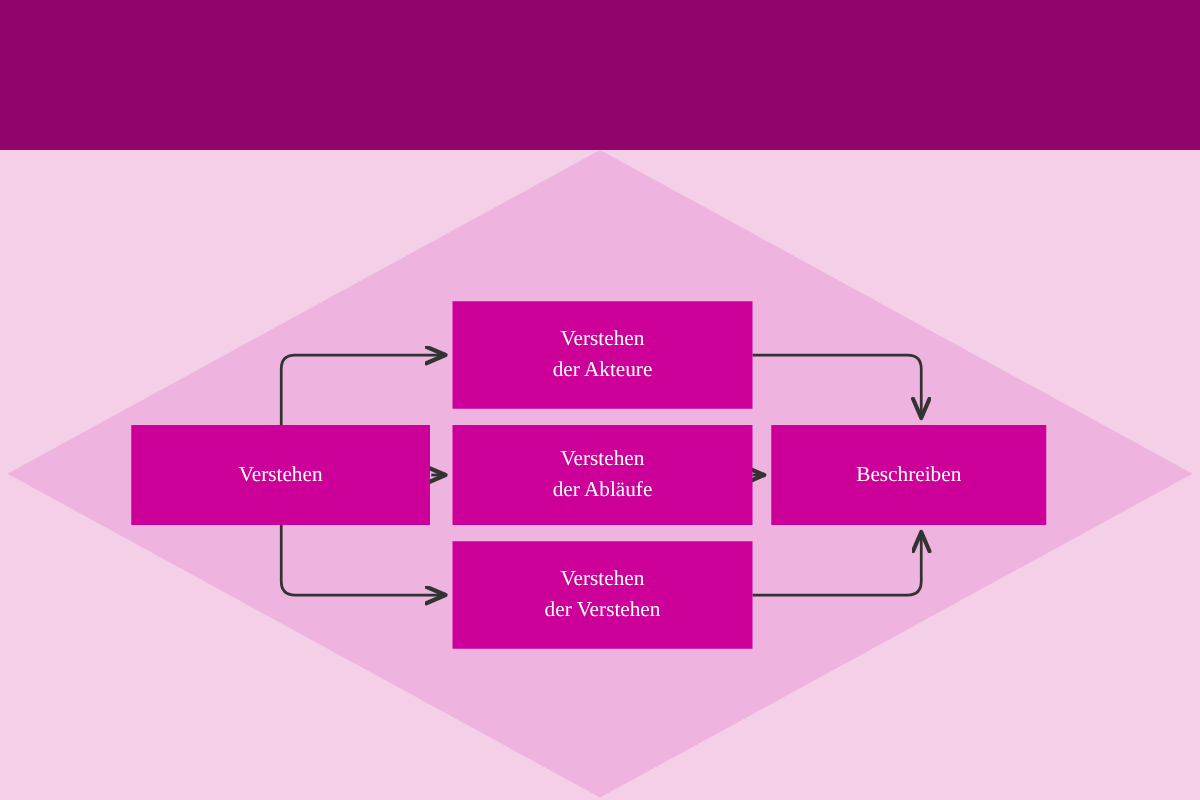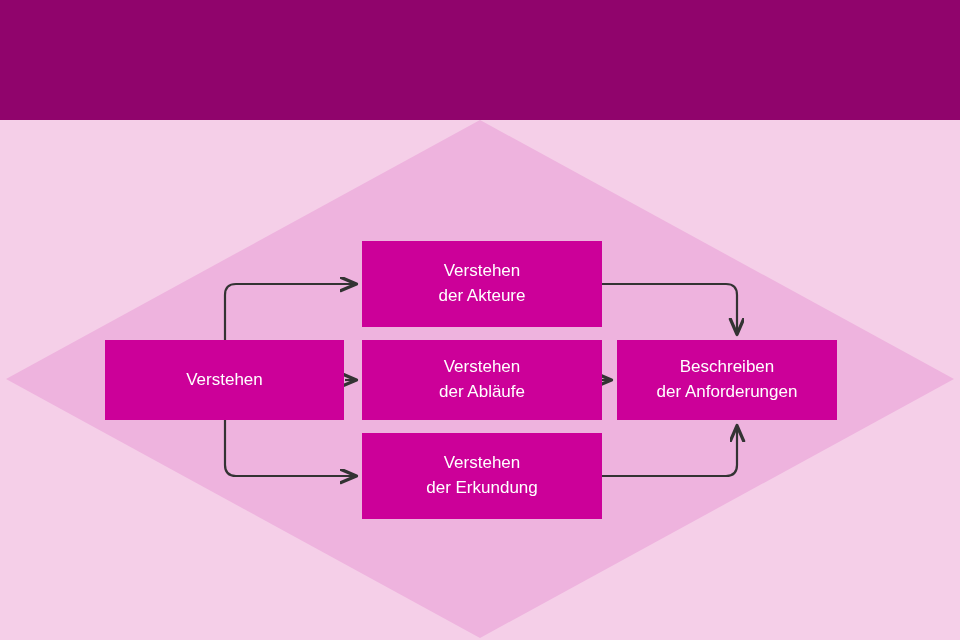--- a/index.html
+++ b/index.html
@@ -66,20 +66,21 @@
     display: flex;
     flex-direction: column;
     align-items: center;
     justify-content: center;
     text-align: left;
     font-size: 17px;
     line-height: 1.45;
     z-index: 3;
     box-sizing: border-box;
     padding: 4px 8px;
+    font-family: Liberation Serif, serif;
   }
   .node-line {
     display: block;
     white-space: nowrap;
   }
   #node-ecosystem { left: 105px; top: 340px; width: 239px; height: 80px; }
   #node-actors    { left: 362px; top: 241px; width: 240px; height: 86px; }
   #node-processes { left: 362px; top: 340px; width: 240px; height: 80px; }
   #node-artifacts { left: 362px; top: 433px; width: 240px; height: 86px; }
   #node-requirements { left: 617px; top: 340px; width: 220px; height: 80px; }
@@ -125,21 +126,20 @@
     <span class="node-line">der Akteure</span>
   </div>
 
   <div id="node-processes" class="node-box">
     <span class="node-line">Verstehen</span>
     <span class="node-line">der Abläufe</span>
   </div>
 
   <div id="node-artifacts" class="node-box">
     <span class="node-line">Verstehen</span>
-    <span class="node-line">der Erkundung</span>
+    <span class="node-line">der Verstehen</span>
   </div>
 
   <div id="node-requirements" class="node-box">
     <span class="node-line">Beschreiben</span>
-    <span class="node-line">der Anforderungen</span>
   </div>
 
 </div>
 
 </body></html>

